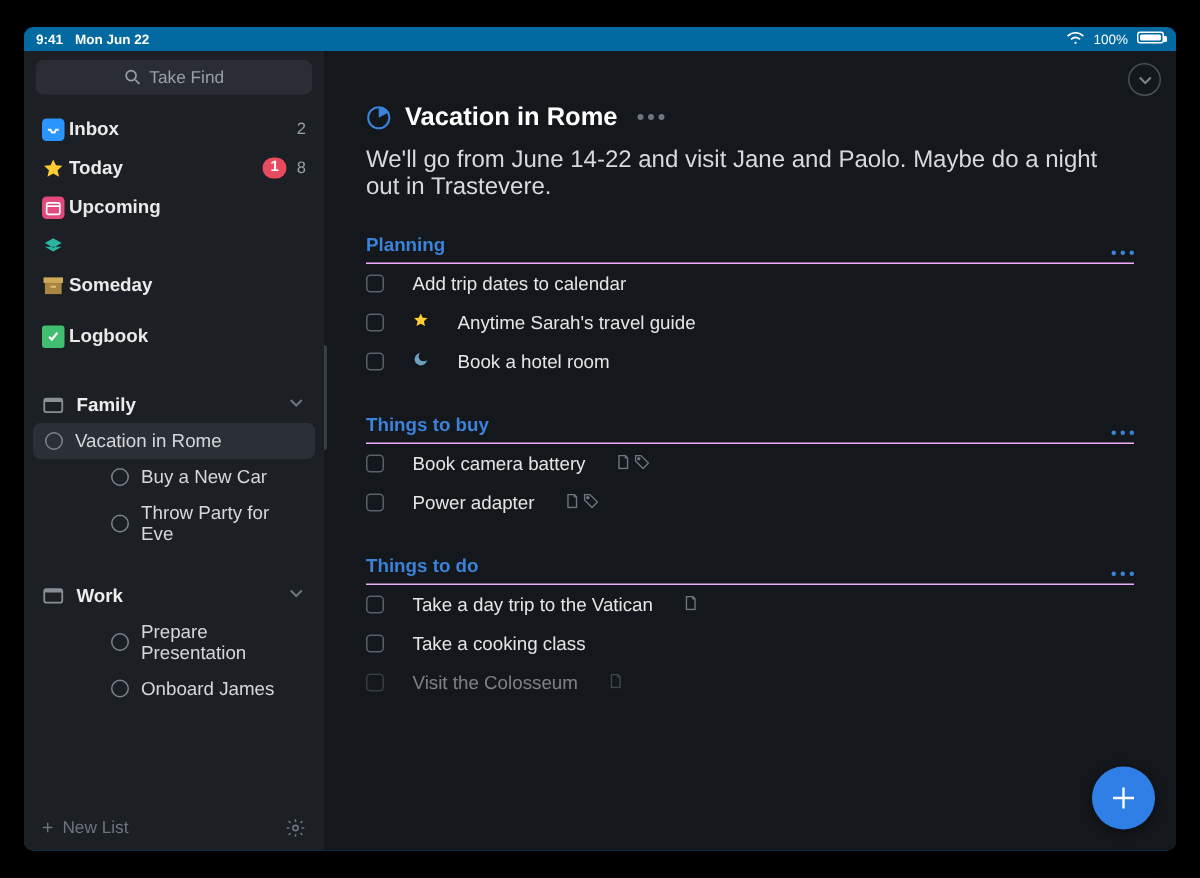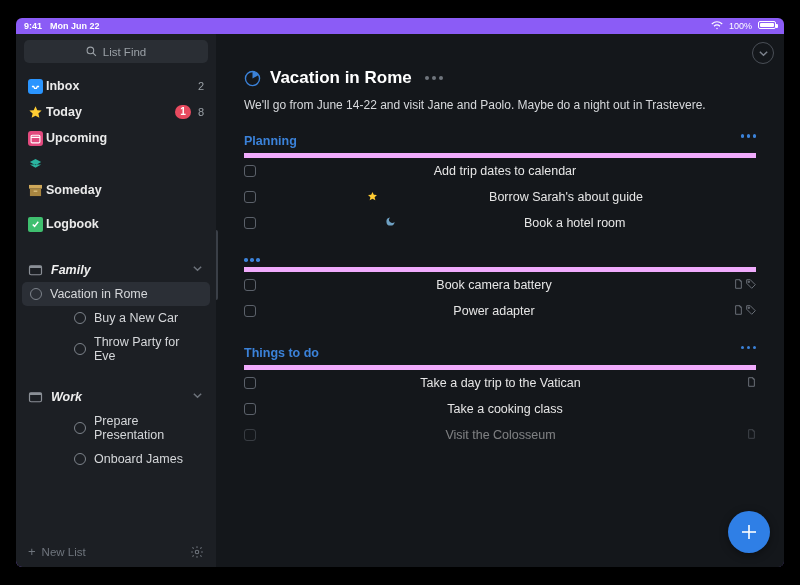--- a/index.html
+++ b/index.html
@@ -1,21 +1,21 @@
 <!DOCTYPE html>
 <html><head>
 <meta charset="utf-8">
 <style>
   * { box-sizing: border-box; margin: 0; padding: 0; }
   html, body { width: 800px; height: 585px; overflow: hidden; font-family: -apple-system, "Helvetica Neue", Arial, sans-serif; background: #000; }
   .device {
     width: 800px; height: 585px; background: #000; border-radius: 30px; position: relative; overflow: hidden;
   }
   .screen {
-    position: absolute; inset: 18px 16px; background: #8b5cf6; border-radius: 6px; overflow: hidden;
+    position: absolute; inset: 18px 16px; background: #0369a1; border-radius: 6px; overflow: hidden;
     display: flex; flex-direction: column;
   }
   .statusbar {
     height: 16px; display: flex; align-items: center; color: #fff; font-size: 9px; padding: 0 8px;
     justify-content: space-between;
   }
   .statusbar .left { display: flex; gap: 8px; font-weight: 600; }
   .statusbar .right { display: flex; gap: 6px; align-items: flex-start; }
   .batt { width: 18px; height: 8px; border: 1px solid #fff; border-radius: 2px; position: relative; }
   .batt:after { content: ""; position: absolute; right: -3px; top: 2px; width: 2px; height: 4px; background: #fff; border-radius: 0 1px 1px 0; }
@@ -43,49 +43,49 @@
   .ico svg { display: block; }
   .inbox-ico { background: #2a95ff; border-radius: 3px; }
   .star { color: #ffcc33; }
   .cal-ico { background: #e24a7e; border-radius: 3px; }
   .layers-ico { color: #2bb4a0; }
   .log-ico { background: #3fbf6f; border-radius: 2px; }
   .badge-red { background: #e84a5f; color: #fff; font-size: 10px; border-radius: 8px; padding: 0 5px; height: 14px; line-height: 14px; display: inline-block; }
   .area-header {
     display: flex; align-items: center; gap: 8px; padding: 5px 12px; font-weight: 700; color: #eee;
   }
-  .area-header .label { flex: 1; font-style: italic; }
+  .area-header .label { flex: 1; }
   .chev { width: 12px; color: #6d737b; }
   .proj-item {
     display: flex; align-items: center; gap: 8px; padding: 5px 12px 5px 14px; color: #d5d7da; font-weight: 500; margin-left: 44px;
   }
   .proj-item.selected { background: #2b2f36; border-radius: 5px; margin: 0 6px; padding-left: 8px; }
   .pie { width: 12px; height: 12px; border: 1.3px solid #7d838b; border-radius: 50%; position: relative; flex: none; }
   .sidebar-scroll { flex: 1; overflow: hidden; }
   .sidebar-footer { display: flex; align-items: center; padding: 8px 12px; color: #6f757d; font-size: 11.5px; gap: 6px; }
   .sidebar-footer .spacer { flex: 1; }
   .gear { width: 14px; height: 14px; color: #6f757d; }
 
   .main { flex: 1; background: #14171b; position: relative; overflow: hidden; color: #e8e8e8; }
   .main-inner { padding: 34px 28px 0 28px; }
   .page-title-row { display: flex; align-items: center; gap: 9px; margin-bottom: 10px; }
   .page-title { font-size: 17px; font-weight: 700; color: #fff; }
   .title-ico { width: 17px; height: 17px; }
   .title-more { display: flex; gap: 3px; margin-left: 4px; }
   .title-more span { width: 4px; height: 4px; background: #6f757d; border-radius: 50%; }
-  .notes { font-size: 12px; color: #d7d9dc; margin-bottom: 22px; }
+  .notes { font-size: 16px; color: #d7d9dc; margin-bottom: 22px; }
   .section-head {
-    display: flex; align-items: flex-start; color: #3b82d9; font-weight: 700; font-size: 12.5px;
-    padding-bottom: 5px; border-bottom: 5px solid #f0abfc; margin-top: 8px;
+    display: flex; align-items: flex-end; color: #3b82d9; font-weight: 700; font-size: 12.5px;
+    padding-bottom: 5px; border-bottom: 1px solid #f0abfc; margin-top: 8px;
   }
   .section-head .sh-label { flex: 1; }
   .sh-more { display: flex; gap: 2.5px; }
   .sh-more span { width: 3.5px; height: 3.5px; background: #3b82d9; border-radius: 50%; }
   .task {
-    display: flex; align-items: center; gap: 19px; padding: 6px 0; font-size: 12.5px; color: #e6e6e6; justify-content: space-between;
+    display: flex; align-items: center; gap: 19px; padding: 6px 0; font-size: 12.5px; color: #e6e6e6;
   }
   .cb { width: 12px; height: 12px; border: 1.3px solid #5b616a; border-radius: 3px; flex: none; }
   .mini { color: #6f757d; font-size: 11px; display: inline-flex; gap: 3px; margin-left: 2px; }
   .moon { color: #6ea0c2; }
   .collapse-btn {
     position: absolute; top: 8px; right: 10px; width: 22px; height: 22px; border: 1.4px solid #4a4f57;
     border-radius: 50%; display: flex; align-items: center; justify-content: center; color: #7b818b;
   }
   .scrollthumb {
     position: absolute; left: 0px; top: 196px; width: 4px; height: 70px; background: #3a3f47; border-radius: 2px;
@@ -130,21 +130,21 @@
     </div>
 
     <div class="app">
 
       <div class="sidebar">
         <div class="qf">
           <svg width="11" height="11" viewBox="0 0 20 20" fill="none" stroke="#9aa0a6" stroke-width="2">
             <circle cx="8" cy="8" r="6"></circle>
               <line x1="13" y1="13" x2="18" y2="18"></line>
           </svg>
-          <span>List Find</span>
+          <span>Take Find</span>
         </div>
 
         <div class="sidebar-scroll">
           <div class="nav-section">
             <div class="nav-item">
               <span class="ico inbox-ico">
                 <svg width="9" height="9" viewBox="0 0 10 10">
                     <path d="M1 5h2l1 2h2l1-2h2" stroke="#fff" stroke-width="1.4" fill="none"></path>
                   </svg>
               </span>
@@ -305,34 +305,35 @@
 
       <span>Add trip dates to calendar</span>
       <span class="mini"></span>
               </div>
               <div class="task">
       <span class="cb"></span>
       <span class="star" style="font-size:11px">
       <svg width="11" height="11" viewBox="0 0 24 24" fill="#ffcc33">
                     <path d="M12 2l2.9 6.3 6.9.6-5.2 4.7 1.6 6.8L12 17l-6.2 3.4 1.6-6.8L2.2 8.9l6.9-.6z"></path>
                   </svg></span>
-      <span>Borrow Sarah's about guide</span>
+      <span>Anytime Sarah's travel guide</span>
       <span class="mini"></span>
               </div>
               <div class="task">
       <span class="cb"></span>
       <span class="moon">
       <svg width="11" height="11" viewBox="0 0 24 24" fill="#6ea0c2">
                     <path d="M21 13A9 9 0 1 1 11 3a7 7 0 0 0 10 10z"></path>
                   </svg></span>
       <span>Book a hotel room</span>
       <span class="mini"></span>
               </div>
               <div style="height: 14px;"></div>
               <div class="section-head">
+    <span class="sh-label">Things to buy</span>
     <span class="sh-more">
                   <span></span>
                   <span></span>
                   <span></span>
                 </span>
               </div>
               <div class="task">
       <span class="cb"></span>
 
       <span>Book camera battery</span>

